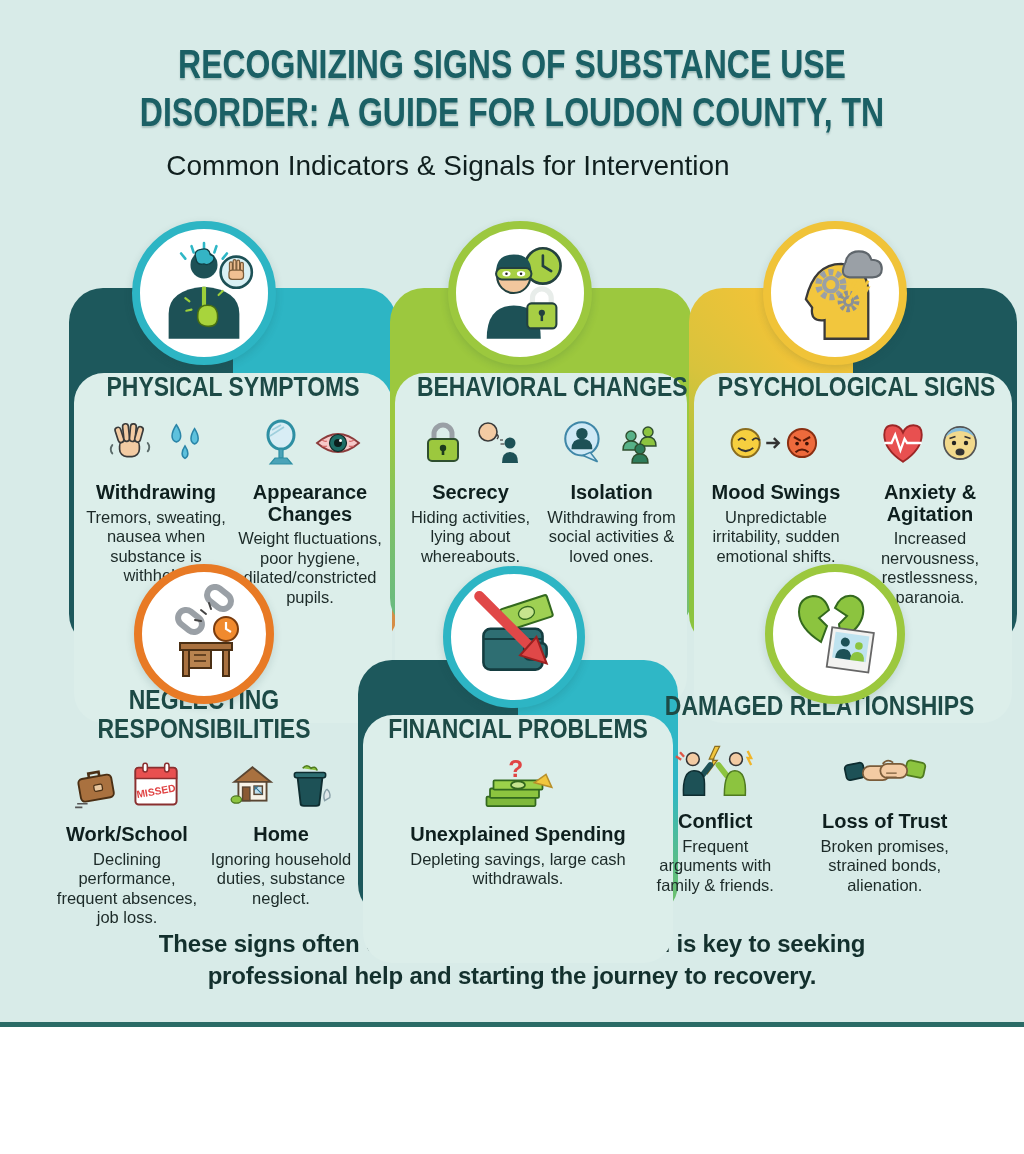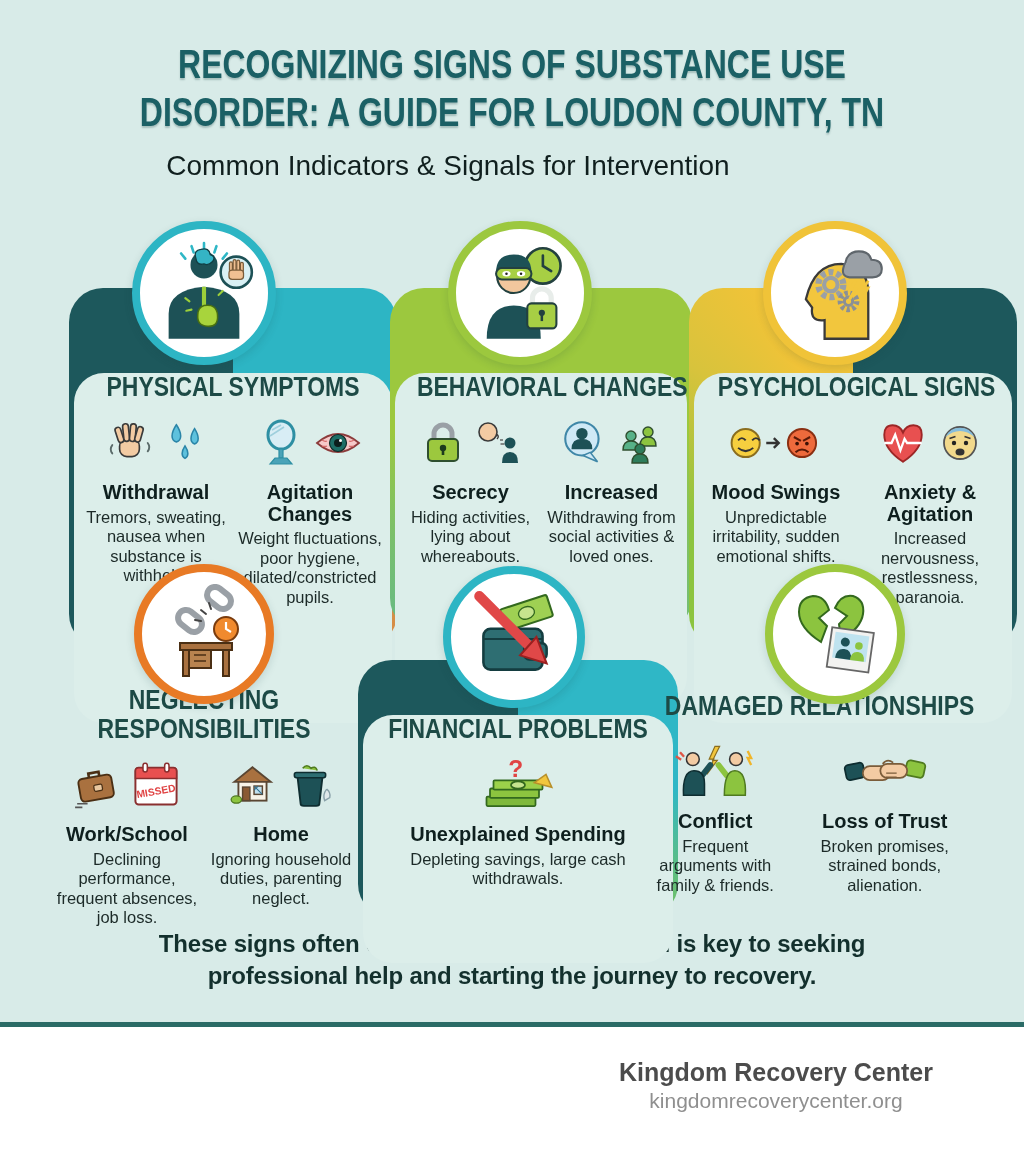--- a/index.html
+++ b/index.html
@@ -76,40 +76,40 @@
               </g>
             </svg>
             <svg width="46" height="50" viewBox="0 0 48 48">
               <g fill="#5ec1dd" stroke="#2a85a8" stroke-width="1.6">
                 <path d="M15 5 C21 14 21 21 15 23 C9 21 9 14 15 5 Z"></path>
                 <path d="M34 9 C39 17 39 23 34 25 C29 23 29 17 34 9 Z"></path>
                 <path d="M24 27 C28 33 28 38 24 40 C20 38 20 33 24 27 Z"></path>
               </g>
             </svg>
           </div>
-          <h3>Withdrawal</h3>
+          <h3>Withdrawing</h3>
           <p>Tremors, sweating, nausea when substance is withheld.</p>
         </div>
         <div class="sub">
           <div class="icons">
             <svg width="48" height="52" viewBox="0 0 48 48">
               <ellipse cx="24" cy="16" rx="13" ry="14" fill="#d8edf5" stroke="#2e8fa3" stroke-width="3"></ellipse>
               <path d="M15 11 L24 6 M13 17 L27 8" stroke="#9fcfdd" stroke-width="1.6"></path>
               <rect x="22" y="30" width="4" height="9" fill="#4aa3b8" stroke="#2e8fa3" stroke-width="1.2"></rect>
               <path d="M13 45 L35 45 L30 39 L18 39 Z" fill="#4aa3b8" stroke="#2e8fa3" stroke-width="1.2"></path>
             </svg>
             <svg width="52" height="48" viewBox="0 0 48 48">
               <path d="M3 24 Q24 6 45 24 Q24 42 3 24 Z" fill="#f6c9c9" stroke="#8c3b3b" stroke-width="1.8"></path>
               <circle cx="24" cy="24" r="8.5" fill="#1d6e66" stroke="#112b28" stroke-width="1.2"></circle>
               <circle cx="24" cy="24" r="4" fill="#0c1f1d"></circle>
               <circle cx="26.5" cy="21.5" r="1.5" fill="#fff"></circle>
               <path d="M8 21 q3 2 5 1 M8 27 q3 1 5 0 M40 21 q-3 2 -5 1 M40 27 q-3 1 -5 0" stroke="#d46a6a" stroke-width="1.3" fill="none"></path>
             </svg>
           </div>
-          <h3>Agitation Changes</h3>
+          <h3>Appearance Changes</h3>
           <p>Weight fluctuations, poor hygiene, dilated/constricted pupils.</p>
         </div>
       </div>
     </div>
   </section>
 
   <section class="card c2" style="left:374px;top:288px;width:292px;height:334px;">
     <div class="card-inner">
       <h2 class="card-title nowrap" style="margin-top:80px;">BEHAVIORAL CHANGES</h2>
       <div class="subs">
@@ -144,21 +144,21 @@
               <g stroke="#2f4f2f" stroke-width="1.4">
                 <circle cx="15" cy="17" r="5" fill="#57b187"></circle>
                   <path d="M7 31 q0 -9 8 -9 q8 0 8 9 Z" fill="#57b187"></path>
                 <circle cx="32" cy="13" r="5" fill="#8cc43f"></circle>
                   <path d="M24 27 q0 -9 8 -9 q8 0 8 9 Z" fill="#8cc43f"></path>
                 <circle cx="24" cy="30" r="5" fill="#2e7d5b"></circle>
                   <path d="M16 44 q0 -9 8 -9 q8 0 8 9 Z" fill="#2e7d5b"></path>
               </g>
             </svg>
           </div>
-          <h3>Increased</h3>
+          <h3>Isolation</h3>
           <p>Withdrawing from social activities &amp; loved ones.</p>
         </div>
       </div>
     </div>
   </section>
 
   <section class="card c3" style="left:676px;top:288px;width:318px;height:350px;margin-left:13px;">
     <div class="card-inner">
       <h2 class="card-title nowrap" style="margin-top:80px;">PSYCHOLOGICAL SIGNS</h2>
       <div class="subs">
@@ -242,21 +242,21 @@
             <ellipse cx="8" cy="38" rx="5" ry="3.5" fill="#8cc43f" stroke="#4f7a20" stroke-width="1.2"></ellipse>
           </svg>
           <svg width="50" height="52" viewBox="0 0 48 48">
             <path d="M17 8 q4 -5 8 0 q4 -3 6 2" fill="#8cc43f" stroke="#4f7a20" stroke-width="1.5"></path>
             <path d="M12 16 L15 42 q0 2 3 2 h12 q3 0 3 -2 L36 16 Z" fill="#1d5156" stroke="#0e2d30" stroke-width="1.8"></path>
             <rect x="9" y="12" width="30" height="5" rx="2" fill="#2e6e72" stroke="#0e2d30" stroke-width="1.5"></rect>
             <path d="M40 28 q4 3 3 8 l-5 3 q-2 -6 2 -11" fill="#dfe8ea" stroke="#88a0a8" stroke-width="1.3"></path>
           </svg>
         </div>
         <h3>Home</h3>
-        <p>Ignoring household duties, parenting neglect.</p>
+        <p>Ignoring household duties, substance neglect.</p>
       </div>
     </div>
   </section>
 
   <section class="card c5" style="left:358px;top:660px;width:310px;height:248px;">
     <div class="card-inner">
       <h2 class="card-title nowrap" style="margin-top:50px;">FINANCIAL PROBLEMS</h2>
       <div class="subs">
         <div class="sub">
           <div class="icons">
@@ -420,18 +420,14 @@
     </svg>
   </div>
 
   <div class="closing-note">
     <div>These signs often co-occur. Early recognition is key to seeking</div>
     <div>professional help and starting the journey to recovery.</div>
   </div>
 
   <div class="bottom-rule"></div>
   <div class="bottom-area"></div>
-  <div class="brand">
-    <p class="brand-name">Kingdom Recovery Center</p>
-    <p class="brand-site">kingdomrecoverycenter.org</p>
-  </div>
 
 </div>
 
 </body></html>

